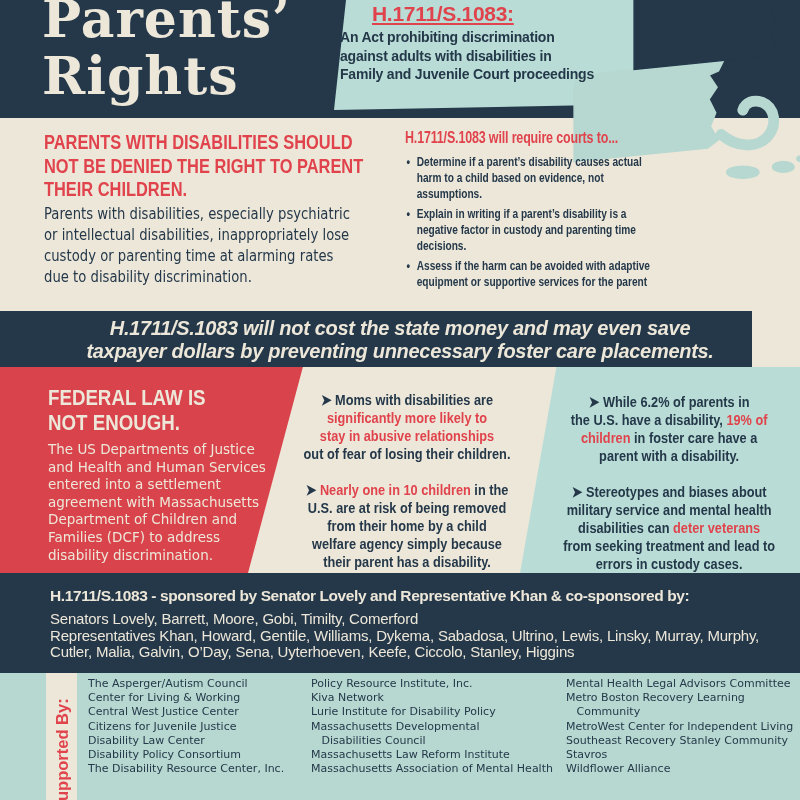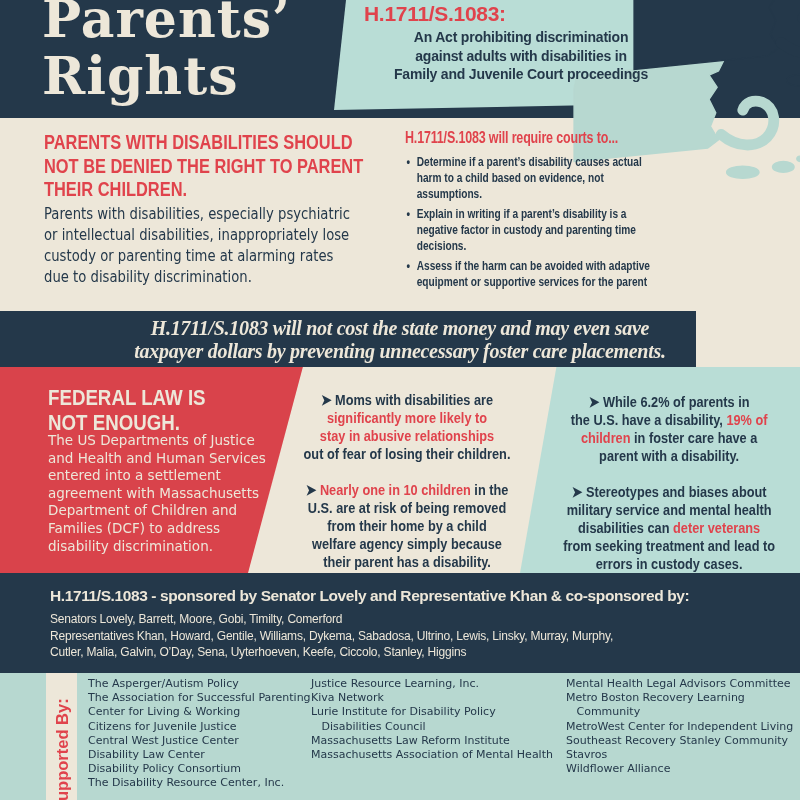--- a/index.html
+++ b/index.html
@@ -12,60 +12,60 @@
   .abs{position:absolute;}
   .pre{white-space:pre-line;}
   .em{color:var(--redtxt);}
   .sx{transform-origin:0 0;}
 
   
   .band-top{left:0;top:0;width:800px;height:118px;background:var(--navy);}
   .title{left:42px;top:-10px;color:var(--cream);font-family:"DejaVu Serif",serif;
          font-weight:bold;font-size:52px;line-height:57px;letter-spacing:1px;}
   .deco-svg{left:330px;top:0;width:470px;height:310px;pointer-events:none;}
-  .bill-no{left:364px;top:2px;width:270px;color:var(--redtxt);font-weight:700;font-size:21px;letter-spacing:-0.3px;}
+  .bill-no{left:372px;top:2px;width:270px;color:var(--redtxt);font-weight:700;font-size:21px;letter-spacing:-0.3px;text-decoration:underline;}
   .bill-desc{left:340px;top:28px;width:290px;color:var(--navy);font-weight:700;
-             font-size:14px;line-height:18.5px;text-align:center;letter-spacing:-0.2px;padding-left:36px;}
+             font-size:14px;line-height:18.5px;letter-spacing:-0.2px;}
 
   
   .intro-head{left:44px;top:131px;width:430px;transform:scaleX(.82);
               color:var(--redtxt);font-weight:700;font-size:20px;line-height:23.5px;}
   .intro-body{left:44px;top:204px;width:395px;transform:scaleX(.88);
               font-family:"DejaVu Sans",sans-serif;color:var(--navy);font-size:15px;line-height:21px;}
   .req{left:405px;top:129px;width:330px;transform:scaleX(.78);color:var(--navy);}
   .req-head{color:var(--redtxt);font-weight:700;font-size:16px;margin:0 0 7px 0;letter-spacing:-0.2px;}
   .req ul{list-style:none;margin:0;padding:0;font-size:13px;line-height:16px;font-weight:700;}
   .req li{position:relative;padding-left:15px;margin-bottom:4px;}
   .req li::before{content:"•";position:absolute;left:2px;}
 
   
-  .banner{left:0;top:311px;width:696px;height:56px;background:var(--navy);font-family:Liberation Serif, serif;}
+  .banner{left:0;top:311px;width:752px;height:56px;background:var(--navy);}
   .banner-text{left:0;top:6px;width:800px;text-align:center;color:var(--cream);
                font-style:italic;font-weight:700;font-size:20px;line-height:23px;letter-spacing:-0.3px;}
 
   
   .fed-red{left:0;top:367px;width:310px;height:206px;background:var(--red);
            clip-path:polygon(0 0,97.7% 0,80% 100%,0 100%);}
   .fed-teal{left:520px;top:367px;width:280px;height:206px;background:var(--teal);
             clip-path:polygon(13% 0,100% 0,100% 100%,0 100%);}
   .fed-head{left:48px;top:385px;width:280px;transform:scaleX(.85);
             color:var(--cream);font-weight:700;font-size:22px;line-height:25px;}
-  .fed-body{left:48px;top:432px;width:240px;font-family:"DejaVu Sans",sans-serif;
+  .fed-body{left:48px;top:441px;width:240px;font-family:"DejaVu Sans",sans-serif;
             color:var(--cream);font-size:13.5px;line-height:17.6px;}
   .fed-col{color:var(--navy);font-weight:700;font-size:15px;line-height:18px;text-align:center;}
   .fed-col p{margin:0 0 18px 0;white-space:pre-line;}
   .fed-mid{left:288px;top:391px;width:280px;transform:scaleX(.85);}
   .fed-right{left:548px;top:393px;width:285px;transform:scaleX(.85);}
 
   
   .band-sponsors{left:0;top:573px;width:800px;height:100px;background:var(--navy);}
   .sponsor-head{left:50px;top:587px;width:760px;color:var(--cream);font-weight:700;
                 font-size:15.5px;letter-spacing:-0.4px;}
   .sponsor-names{left:50px;top:611px;width:740px;color:var(--cream);
-                 font-size:12px;line-height:16.6px;letter-spacing:-0.2px;}
+                 font-size:15px;line-height:16.6px;letter-spacing:-0.2px;}
 
   
   .footer{left:0;top:673px;width:800px;height:127px;background:var(--mint);}
   .label-strip{left:46px;top:673px;width:31px;height:127px;background:var(--cream);}
   .supported-label{left:49px;top:812px;transform:rotate(-90deg);transform-origin:0 0;
                    color:var(--redtxt);font-weight:700;font-size:16.5px;line-height:26px;white-space:nowrap;}
   .org-col{top:677px;color:var(--navy);font-family:"DejaVu Sans",sans-serif;
            font-size:11px;line-height:14.2px;}
   .org-line{white-space:pre;}
   .col1{left:88px;} .col2{left:311px;} .col3{left:566px;}
@@ -160,33 +160,33 @@
   <div class="abs sponsor-head">H.1711/S.1083 - sponsored by Senator Lovely and Representative Khan &amp; co-sponsored by:</div>
   <div class="abs sponsor-names pre">Senators Lovely, Barrett, Moore, Gobi, Timilty, Comerford
 Representatives Khan, Howard, Gentile, Williams, Dykema, Sabadosa, Ultrino, Lewis, Linsky, Murray, Murphy,
 Cutler, Malia, Galvin, O’Day, Sena, Uyterhoeven, Keefe, Ciccolo, Stanley, Higgins</div>
 
   <div class="abs footer"></div>
   <div class="abs label-strip"></div>
   <div class="abs supported-label">Supported By:</div>
 
   <div class="abs org-col col1">
-      <div class="org-line">The Asperger/Autism Policy</div>
-      <div class="org-line">The Association for Successful Parenting</div>
+      <div class="org-line">The Asperger/Autism Council</div>
       <div class="org-line">Center for Living &amp; Working</div>
+      <div class="org-line">Central West Justice Center</div>
       <div class="org-line">Citizens for Juvenile Justice</div>
-      <div class="org-line">Central West Justice Center</div>
       <div class="org-line">Disability Law Center</div>
       <div class="org-line">Disability Policy Consortium</div>
       <div class="org-line">The Disability Resource Center, Inc.</div>
     </div>
   <div class="abs org-col col2">
-      <div class="org-line">Justice Resource Learning, Inc.</div>
+      <div class="org-line">Policy Resource Institute, Inc.</div>
       <div class="org-line">Kiva Network</div>
       <div class="org-line">Lurie Institute for Disability Policy</div>
+      <div class="org-line">Massachusetts Developmental</div>
       <div class="org-line">   Disabilities Council</div>
       <div class="org-line">Massachusetts Law Reform Institute</div>
       <div class="org-line">Massachusetts Association of Mental Health</div>
     </div>
   <div class="abs org-col col3">
       <div class="org-line">Mental Health Legal Advisors Committee</div>
       <div class="org-line">Metro Boston Recovery Learning</div>
       <div class="org-line">   Community</div>
       <div class="org-line">MetroWest Center for Independent Living</div>
       <div class="org-line">Southeast Recovery Stanley Community</div>

